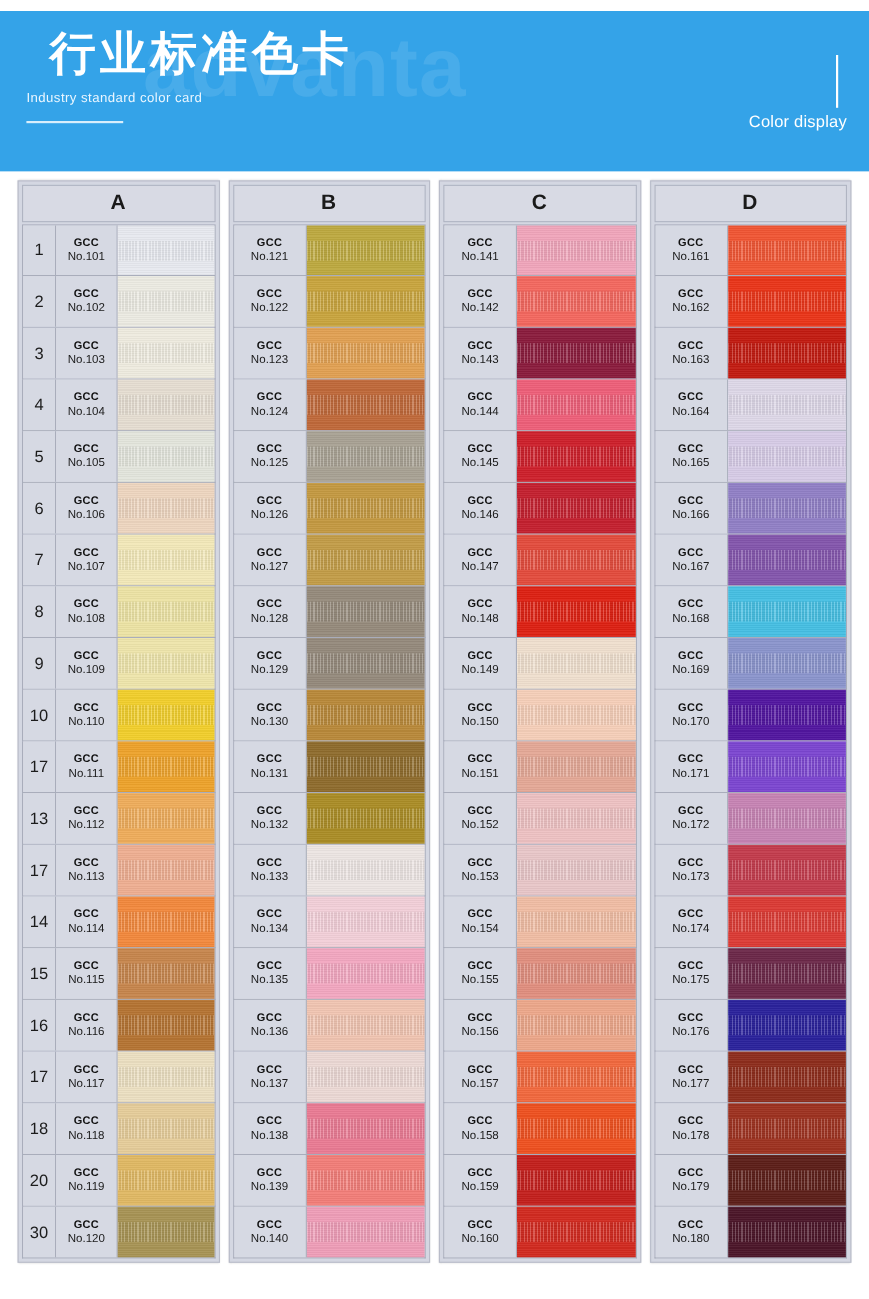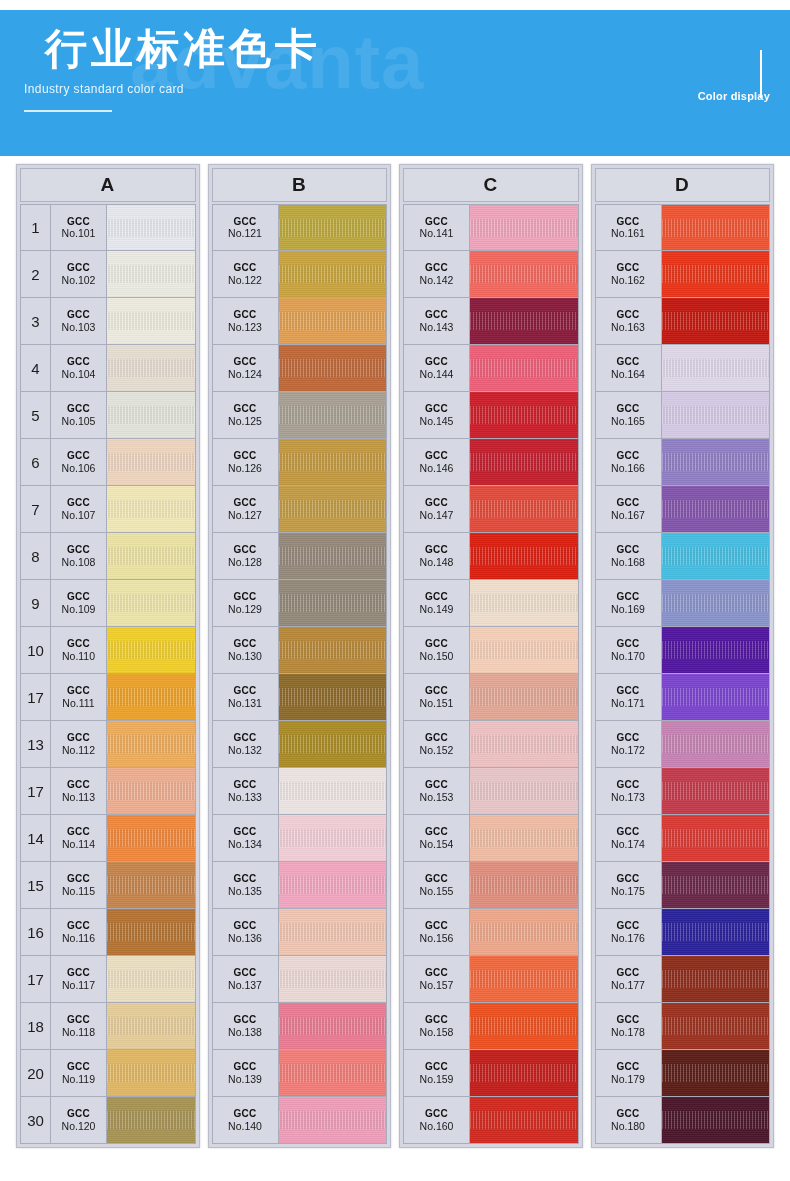--- a/index.html
+++ b/index.html
@@ -64,23 +64,23 @@
     position: absolute;
     right: 28px;
     top: 40px;
     width: 2px;
     height: 48px;
     background: #ffffff;
   }
   .banner-rightlabel {
     position: absolute;
     right: 20px;
-    top: 80px;
-    font-size: 11px;
-    font-weight: bold;
+    top: 92px;
+    font-size: 15px;
+    font-weight: normal;
     color: #ffffff;
     letter-spacing: 0.2px;
   }
 
   
   .sheet {
     position: relative;
     width: 790px;
     height: 1049px;
     background: #ffffff;

